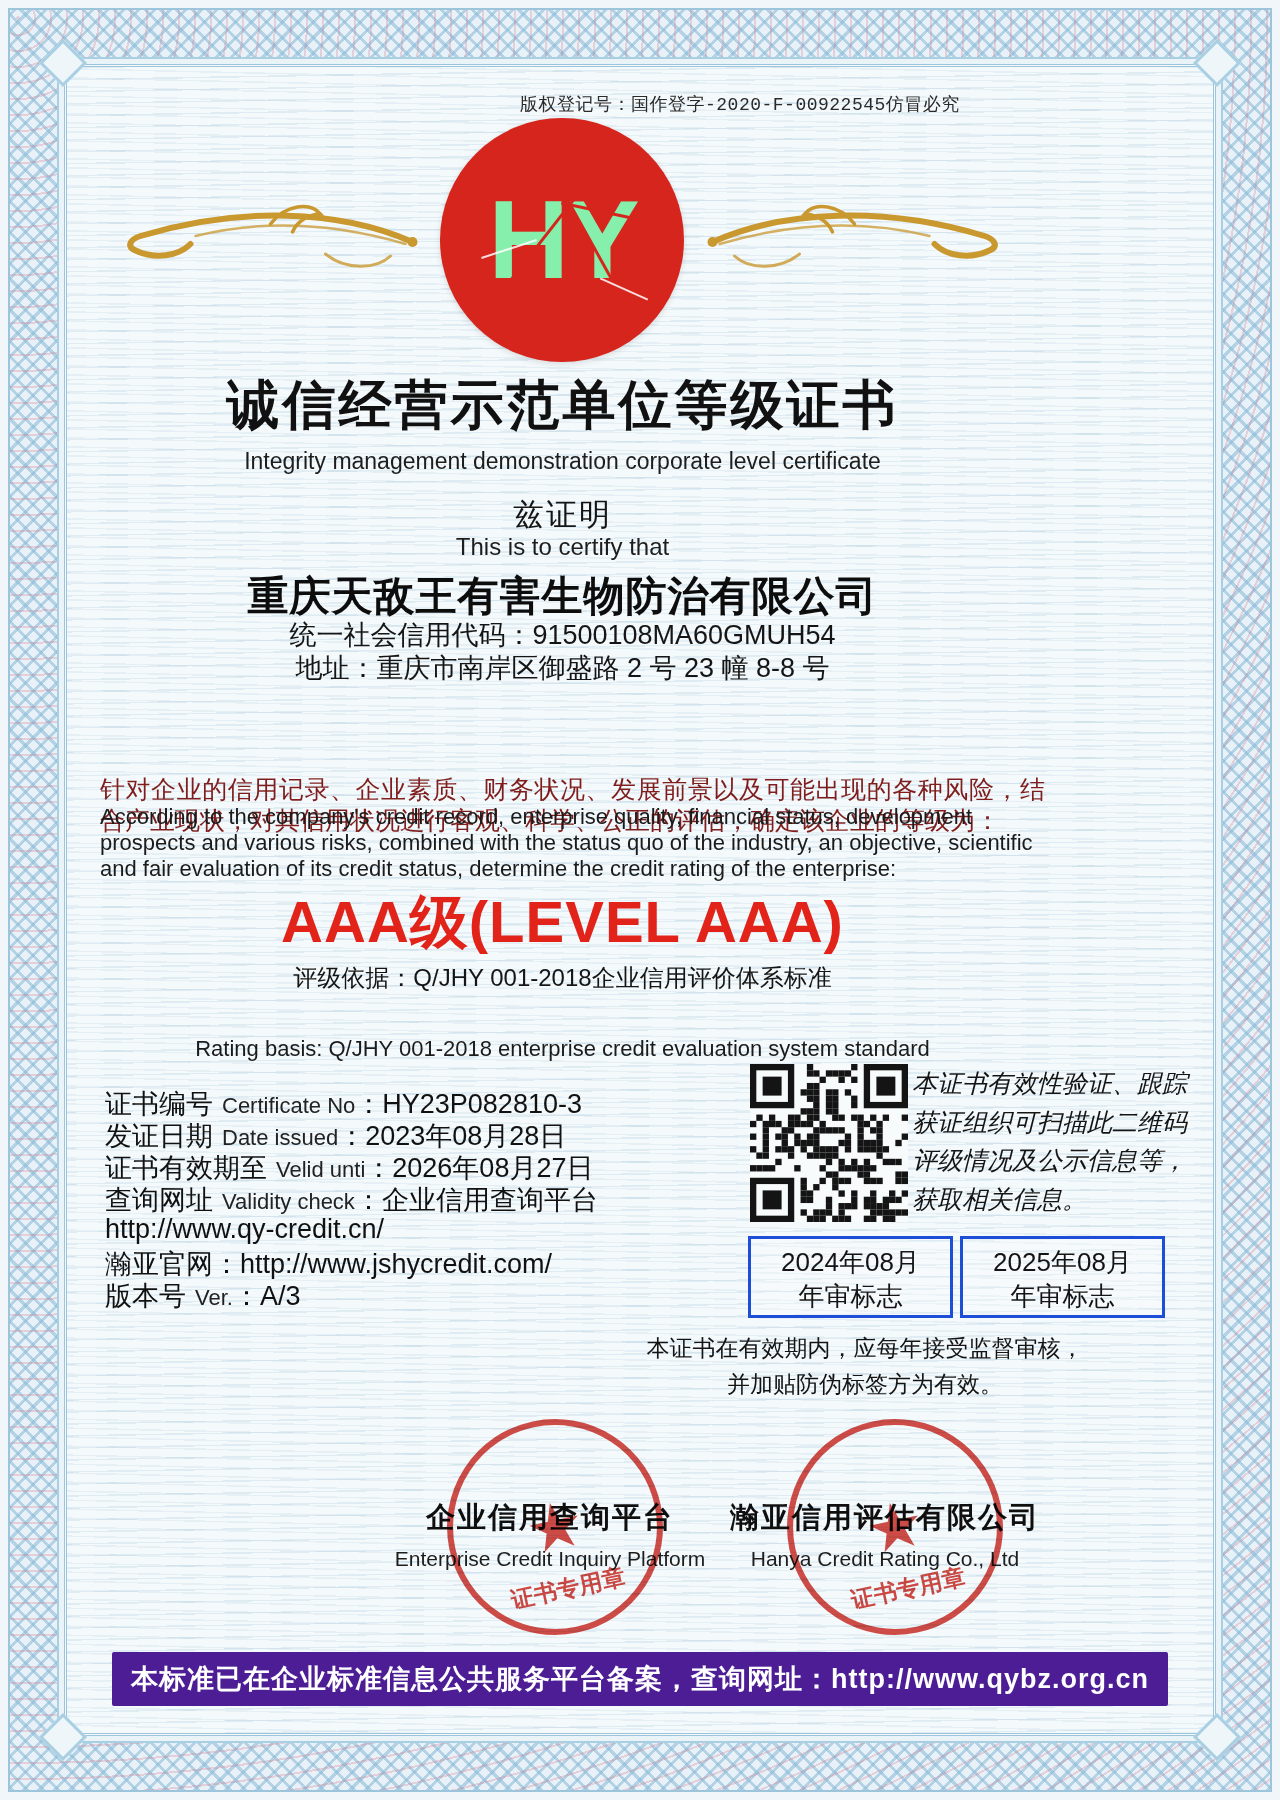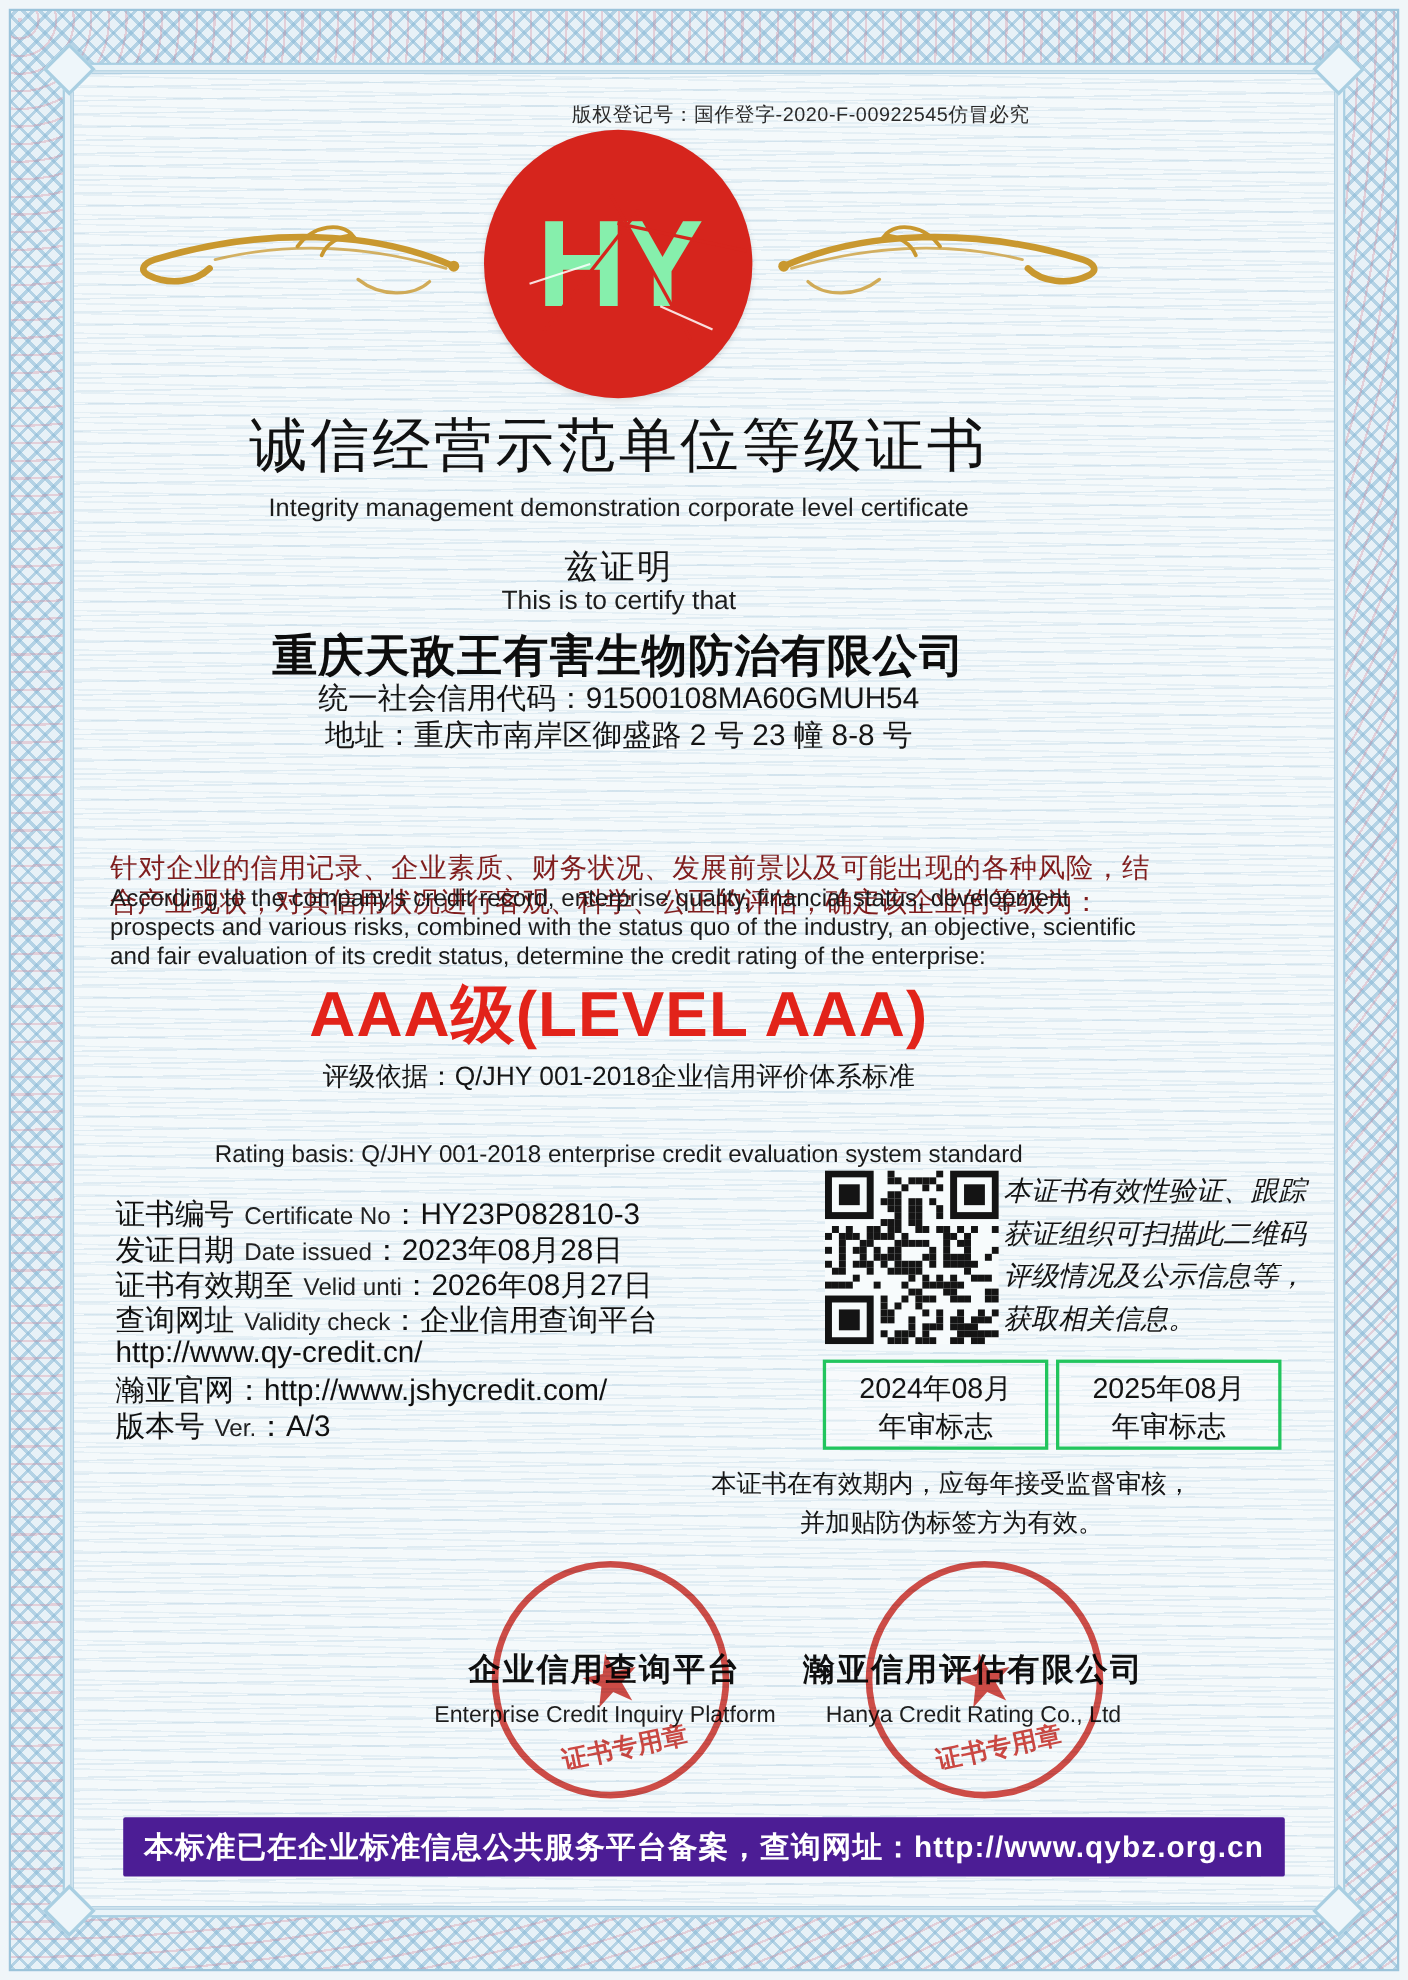--- a/index.html
+++ b/index.html
@@ -35,21 +35,21 @@
       repeating-linear-gradient(179deg, rgba(122,170,200,.17) 0 1.5px, transparent 1.5px 12px),
       repeating-linear-gradient(181.3deg, rgba(122,170,200,.12) 0 1.5px, transparent 1.5px 9px);
     pointer-events:none;
   }
   .corner { position:absolute; width:34px; height:34px; border:3px solid #a9cfe2; transform:rotate(45deg); background:#eef6fa; }
   .c-tl{top:46px;left:46px;} .c-tr{top:46px;right:46px;} .c-bl{bottom:46px;left:46px;} .c-br{bottom:46px;right:46px;}
 
   .content { position:absolute; inset:0; }
 
   
-  .copyright { position:absolute; left:520px; top:92px; font-size:18px; color:#2a2a2a; letter-spacing:.5px; }
+  .copyright { position:absolute; left:520px; top:92px; font-size:18px; color:#2a2a2a; letter-spacing:.5px;font-family:Liberation Mono, monospace; }
 
   
   .logo {
     position:absolute; left:440px; top:118px; width:244px; height:244px;
     background:#d6251d; border-radius:50%;
     display:flex; align-items:center; justify-content:center;
     box-shadow:0 2px 6px rgba(0,0,0,.12);
   }
   .logo-text { color:#86efac; font-size:112px; font-weight:800; letter-spacing:-4px; line-height:1; }
   .crack { position:absolute; background:#d6251d; }
@@ -59,21 +59,21 @@
   .shard  { position:absolute; background:rgba(255,255,255,.85); }
   .shard1 { left:40px; top:130px; width:58px; height:2px; transform:rotate(-18deg); }
   .shard2 { left:158px; top:170px; width:52px; height:2px; transform:rotate(24deg); }
 
   .flourish { position:absolute; width:305px; height:100px; top:192px; }
   .fl-left { left:118px; }
   .fl-right { left:702px; transform:scaleX(-1); }
 
   
   .center-col { position:absolute; left:85px; width:955px; text-align:center; }
-  .title-zh { top:370px; font-size:53px; font-weight:400; letter-spacing:3px; color:#111; }
+  .title-zh { top:370px; font-size:53px; font-weight:700; letter-spacing:3px; color:#111; }
   .title-en { top:448px; font-size:23px; color:#1d1d1d; }
   .certify-zh { top:494px; font-size:31px; color:#151515; letter-spacing:2px; }
   .certify-en { top:533px; font-size:24px; color:#1d1d1d; }
   .company { top:569px; font-size:41px; font-weight:800; color:#0d0d0d; letter-spacing:1px; }
   .credit-code { top:617px; font-size:27px; color:#151515; }
   .address { top:650px; font-size:27px; color:#151515; }
 
   
   .para-zh { position:absolute; left:100px; width:945px; top:736px; font-size:25px; line-height:31px; text-align:justify; color:#7f1d1d;margin-top:38px; }
   .para-en { position:absolute; left:100px; width:945px; top:804px; font-size:22px; line-height:26px; color:#1b1b1b; }
@@ -89,21 +89,21 @@
   .d-zh { font-size:27px; color:#111; }
   .d-en { font-size:22px; color:#222; margin-left:9px; }
   .d-sep { font-size:27px; color:#111; }
   .d-val { font-size:27px; color:#111; }
 
   
   .qr { position:absolute; left:750px; top:1064px; width:158px; height:158px; }
   .qr-note { position:absolute; left:912px; top:1064px; width:290px; font-size:25px; line-height:38.5px; color:#141414;font-style:italic; }
 
   
-  .badge { position:absolute; top:1236px; width:205px; height:82px; border:3px solid #22c55e; text-align:center; padding-top:6px; background:rgba(255,255,255,.25); }
+  .badge { position:absolute; top:1236px; width:205px; height:82px; border:3px solid #1d4ed8; text-align:center; padding-top:6px; background:rgba(255,255,255,.25); }
   .badge-1 { left:748px; } .badge-2 { left:960px; }
   .badge div { font-size:26px; line-height:34px; color:#141414; }
   .audit-note { position:absolute; left:635px; top:1330px; width:460px; text-align:center; font-size:23px; line-height:36px; color:#141414; }
 
   
   .org { position:absolute; top:1498px; text-align:center; z-index:2; }
   .org-left { left:330px; width:440px; }
   .org-right { left:660px; width:450px; }
   .org-zh { font-size:29px; font-weight:700; color:#0f0f0f; letter-spacing:2px; }
   .org-en { font-size:21px; color:#1d1d1d; margin-top:9px; }

